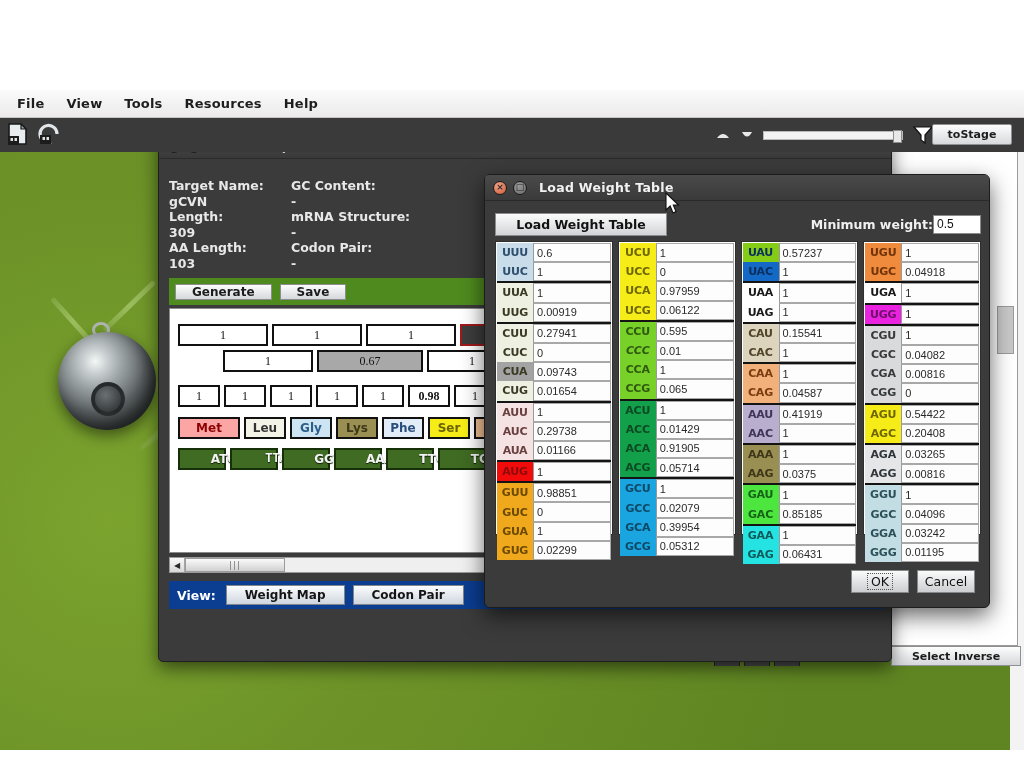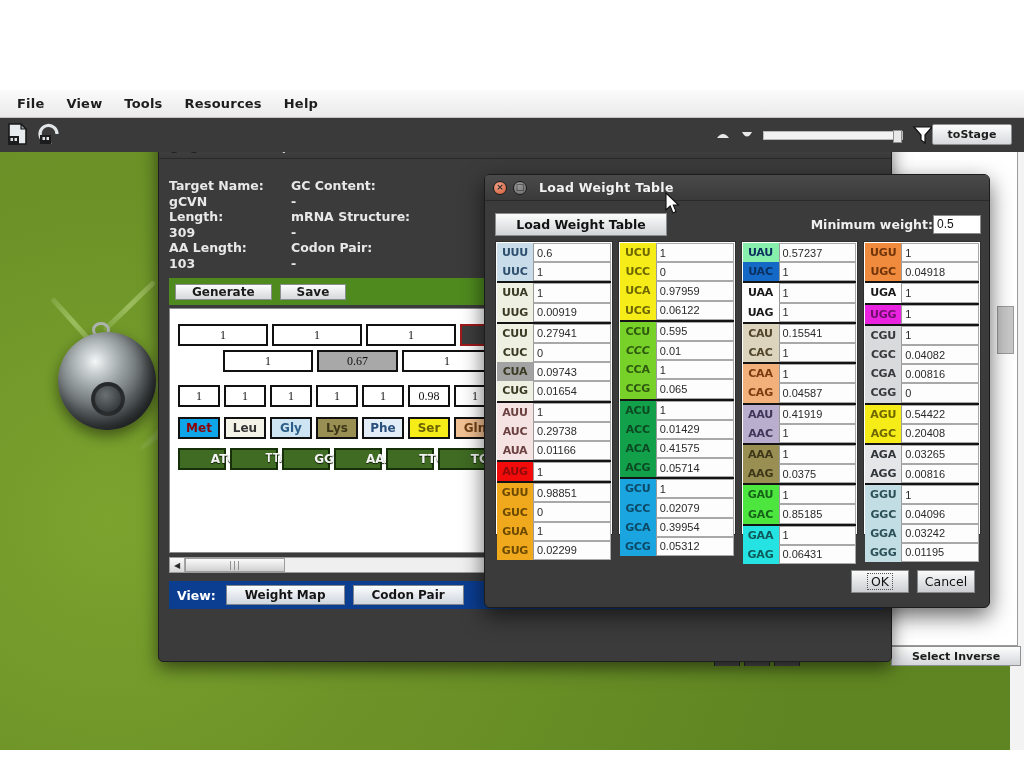--- a/index.html
+++ b/index.html
@@ -345,34 +345,34 @@
 
   <div id="mo-canvas">
     <div class="wrow" id="row-top" style="left:8px;top:15px;">
         <div class="wcell" style="width: 90px;">1</div>
         <div class="wcell" style="width: 90px;">1</div>
         <div class="wcell" style="width: 90px;">1</div>
         <div class="wcell darkred" style="width: 60px;">0</div>
       </div>
     <div class="wrow" id="row-mid" style="left:53px;top:41px;">
         <div class="wcell" style="width: 90px;">1</div>
-        <div class="wcell gray" style="width: 81px;">0.67</div>
+        <div class="wcell gray" style="width: 106px;">0.67</div>
         <div class="wcell" style="width: 90px;">1</div>
       </div>
     <div class="wrow" id="row-bot" style="left:8px;top:76px;">
         <div class="wcell" style="width: 42px;">1</div>
         <div class="wcell" style="width: 42px;">1</div>
         <div class="wcell" style="width: 42px;">1</div>
         <div class="wcell" style="width: 42px;">1</div>
         <div class="wcell" style="width: 42px;">1</div>
-        <div class="wcell" style="width: 42px;">0.98</div>
+        <div class="wcell" style="width: 42px; font-weight: bold;">0.98</div>
         <div class="wcell" style="width: 42px;">1</div>
       </div>
     <div class="wrow" id="row-aa" style="left:8px;top:108px;">
-        <div class="aacell" style="width: 42px; background: #0ea5e9; color: rgb(143, 0, 0);">Met</div>
+        <div class="aacell" style="width: 62px; background: #fca5a5; color: rgb(143, 0, 0);">Met</div>
         <div class="aacell" style="width: 42px; background: rgb(243, 243, 232); color: rgb(51, 51, 51);">Leu</div>
         <div class="aacell" style="width: 42px; background: rgb(205, 228, 242); color: rgb(43, 94, 136);">Gly</div>
         <div class="aacell" style="width: 42px; background: rgb(154, 143, 82); color: rgb(61, 54, 24);">Lys</div>
         <div class="aacell" style="width: 42px; background: rgb(227, 237, 248); color: rgb(43, 79, 125);">Phe</div>
         <div class="aacell" style="width: 42px; background: rgb(246, 237, 24); color: rgb(108, 98, 0);">Ser</div>
         <div class="aacell" style="width: 42px; background: rgb(242, 193, 147); color: rgb(110, 63, 20);">Gln</div>
       </div>
     <div class="wrow" id="row-cod" style="left:8px;top:139px;">
         <div class="codoncell" style="width: 42px;">ATG</div>
         <div class="codoncell" style="width: 34px; font-family: Liberation Mono, monospace;">TTA</div>
@@ -535,21 +535,21 @@
           <div class="wtrow">
             <div class="wtcodon" style="background: rgb(19, 160, 74); color: rgb(11, 74, 34);">ACU</div>
             <div class="wtval">1</div>
           </div>
           <div class="wtrow">
             <div class="wtcodon" style="background: rgb(19, 160, 74); color: rgb(11, 74, 34);">ACC</div>
             <div class="wtval">0.01429</div>
           </div>
           <div class="wtrow">
             <div class="wtcodon" style="background: rgb(19, 160, 74); color: rgb(11, 74, 34);">ACA</div>
-            <div class="wtval">0.41575</div>
+            <div class="wtval">0.91905</div>
           </div>
           <div class="wtrow">
             <div class="wtcodon" style="background: rgb(19, 160, 74); color: rgb(11, 74, 34);">ACG</div>
             <div class="wtval">0.05714</div>
           </div>
         </div>
         <div class="wtgroup">
           <div class="wtrow">
             <div class="wtcodon" style="background: rgb(26, 164, 224); color: rgb(13, 74, 102);">GCU</div>
             <div class="wtval">1</div>
@@ -564,21 +564,21 @@
           </div>
           <div class="wtrow">
             <div class="wtcodon" style="background: rgb(26, 164, 224); color: rgb(13, 74, 102);">GCG</div>
             <div class="wtval">0.05312</div>
           </div>
         </div>
       </div>
       <div class="wtcol">
         <div class="wtgroup">
           <div class="wtrow">
-            <div class="wtcodon" style="background: #86efac; color: rgb(11, 47, 94);">UAU</div>
+            <div class="wtcodon" style="background: #84cc16; color: rgb(11, 47, 94);">UAU</div>
             <div class="wtval">0.57237</div>
           </div>
           <div class="wtrow">
             <div class="wtcodon" style="background: rgb(20, 105, 199); color: rgb(11, 47, 94);">UAC</div>
             <div class="wtval">1</div>
           </div>
         </div>
         <div class="wtgroup">
           <div class="wtrow">
             <div class="wtcodon" style="background: rgb(255, 255, 255); color: rgb(26, 26, 26);">UAA</div>

